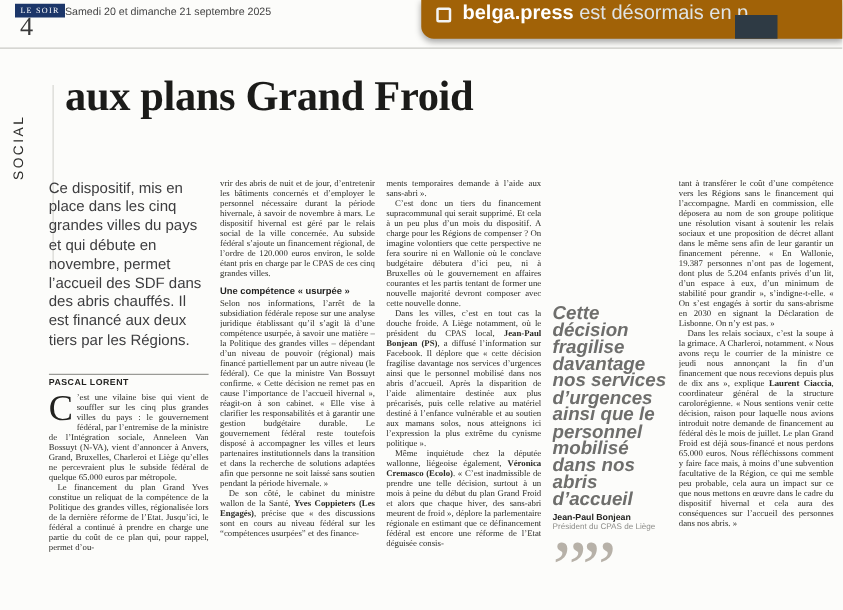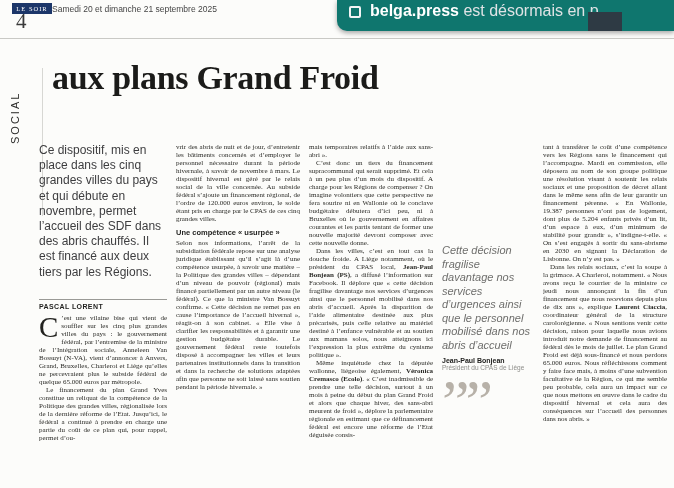--- a/index.html
+++ b/index.html
@@ -14,21 +14,21 @@
   .masthead { position:absolute; top:0; left:0; width:674px; height:39px;
               border-bottom:1px solid #c9c9c5; background:#fcfcfa; }
   .logo { position:absolute; top:3px; left:12px; width:40px; height:11px;
           background:#1c3669; color:#fff; font-family:"Liberation Serif", serif;
           font-size:6.5px; letter-spacing:1px; text-align:center; line-height:11px; }
   .date { position:absolute; top:4px; left:52px; font-size:8.5px; color:#454545; }
   .pagenum { position:absolute; top:9px; left:16px; font-family:"Liberation Serif", serif;
              font-size:21px; font-weight:400; color:#3a3a3a; }
   
   .toast { position:absolute; top:0; left:337px; width:337px; height:31px;
-           background:#0f766e; border-bottom-left-radius:10px;
+           background:#a16207; border-bottom-left-radius:10px;
            box-shadow:0 2px 5px rgba(0,0,0,.35);
            display:flex; align-items:flex-start; padding:2px 0 0 12px; z-index:5; }
   .toast-check { width:12px; height:12px; border:2px solid #f2f4f5; border-radius:2px;
                  margin:4px 9px 0 0; flex:none; }
   .toast-text { font-size:16px; color:#dfe3e5; white-space:nowrap; overflow:hidden; }
   .toast-text b { color:#ffffff; }
   .toast-img { position:absolute; right:52px; top:12px; width:34px; height:19px;
                background:#2e3a44; }
   
   .section-wrap { position:absolute; left:9px; top:78px; width:22px; height:66px; }
@@ -51,21 +51,21 @@
             line-height:8px; text-align:justify; color:#2a2a26; }
   .c1-body { flex:1 1 auto; overflow:hidden; }
   .bodytext p, .c1-body p { margin:0; }
   p.indent { text-indent:7px; }
   .dropcap { float:left; font-family:"Liberation Serif", serif; font-size:29px;
              line-height:24px; padding:1px 3px 0 0; color:#22221f; }
   .subhead { font-family:"Liberation Sans", sans-serif; font-size:7.5px; font-weight:700;
              color:#1f1f1d; margin:6px 0 2px; text-align:left; }
   
   .quote-block { padding-top:101px; }
-  .quote-text { font-style:italic; font-size:11px; line-height:13.5px; color:#6e6e6c; }
+  .quote-text { font-style:italic; font-size:15px; line-height:13.5px; color:#6e6e6c;font-weight:bold; }
   .quote-author { margin-top:5px; font-size:7px; font-weight:700; color:#222220; }
   .quote-role { font-size:6.5px; color:#8d8d89; }
   .quote-mark { font-family:"Liberation Serif", serif; font-size:62px; line-height:40px;
                 color:#b7b1a8; margin-top:10px; letter-spacing:-4px; }
 </style>
 </head>
 <body>
 
 <header class="masthead">
   <div class="logo">LE SOIR</div>
@@ -96,24 +96,25 @@
     <div class="c1-body">
       <p><span class="dropcap">C</span><span>’est une vilaine bise qui vient de souffler sur les cinq plus grandes villes du pays : le gouvernement fédéral, par l’entremise de la ministre de l’Intégration sociale, Anneleen Van Bossuyt (N-VA), vient d’annoncer à Anvers, Grand, Bruxelles, Charleroi et Liège qu’elles ne percevraient plus le subside fédéral de quelque 65.000 euros par métropole.</span></p>
       <p class="indent">Le financement du plan Grand Yves constitue un reliquat de la compétence de la Politique des grandes villes, régionalisée lors de la dernière réforme de l’Etat. Jusqu’ici, le fédéral a continué à prendre en charge une partie du coût de ce plan qui, pour rappel, permet d’ou-</p>
     </div>
   </div>
 
   <div class="col c2 bodytext">
     <p>vrir des abris de nuit et de jour, d’entretenir les bâtiments concernés et d’employer le personnel nécessaire durant la période hivernale, à savoir de novembre à mars. Le dispositif hivernal est géré par le relais social de la ville concernée. Au subside fédéral s’ajoute un financement régional, de l’ordre de 120.000 euros environ, le solde étant pris en charge par le CPAS de ces cinq grandes villes.</p>
     <h2 class="subhead">Une compétence « usurpée »</h2>
     <p>Selon nos informations, l’arrêt de la subsidiation fédérale repose sur une analyse juridique établissant qu’il s’agit là d’une compétence usurpée, à savoir une matière – la Politique des grandes villes – dépendant d’un niveau de pouvoir (régional) mais financé partiellement par un autre niveau (le fédéral). Ce que la ministre Van Bossuyt confirme. « Cette décision ne remet pas en cause l’importance de l’accueil hivernal », réagit-on à son cabinet. « Elle vise à clarifier les responsabilités et à garantir une gestion budgétaire durable. Le gouvernement fédéral reste toutefois disposé à accompagner les villes et leurs partenaires institutionnels dans la transition et dans la recherche de solutions adaptées afin que personne ne soit laissé sans soutien pendant la période hivernale. »</p>
+    <p class="indent"><span>De son côté, le cabinet du ministre wallon de la Santé, </span><b>Yves Coppieters (Les Engagés)</b><span>, précise que « des discussions sont en cours au niveau fédéral sur les “compétences usurpées” et des finance-</span></p>
   </div>
 
   <div class="col c3 bodytext">
-    <p>mais temporaires relatifs à l’aide aux sans-abri ».</p>
+    <p>ments temporaires demande à l’aide aux sans-abri ».</p>
     <p class="indent">C’est donc un tiers du financement supracommunal qui serait supprimé. Et cela à un peu plus d’un mois du dispositif. A charge pour les Régions de compenser ? On imagine volontiers que cette perspective ne fera sourire ni en Wallonie où le conclave budgétaire débutera d’ici peu, ni à Bruxelles où le gouvernement en affaires courantes et les partis tentant de former une nouvelle majorité devront composer avec cette nouvelle donne.</p>
     <p class="indent"><span>Dans les villes, c’est en tout cas la douche froide. A Liège notamment, où le président du CPAS local, </span><b>Jean-Paul Bonjean (PS)</b><span>, a diffusé l’information sur Facebook. Il déplore que « cette décision fragilise davantage nos services d’urgences ainsi que le personnel mobilisé dans nos abris d’accueil. Après la disparition de l’aide alimentaire destinée aux plus précarisés, puis celle relative au matériel destiné à l’enfance vulnérable et au soutien aux mamans solos, nous atteignons ici l’expression la plus extrême du cynisme politique ».</span></p>
     <p class="indent"><span>Même inquiétude chez la députée wallonne, liégeoise également, </span><b>Véronica Cremasco (Ecolo)</b><span>. « C’est inadmissible de prendre une telle décision, surtout à un mois à peine du début du plan Grand Froid et alors que chaque hiver, des sans-abri meurent de froid », déplore la parlementaire régionale en estimant que ce définancement fédéral est encore une réforme de l’Etat déguisée consis-</span></p>
   </div>
 
   <div class="col c4">
     <div class="quote-block">
       <div class="quote-text">Cette décision fragilise davantage nos services d’urgences ainsi que le personnel mobilisé dans nos abris d’accueil</div>
       <div class="quote-author">Jean-Paul Bonjean</div>
       <div class="quote-role">Président du CPAS de Liège</div>

